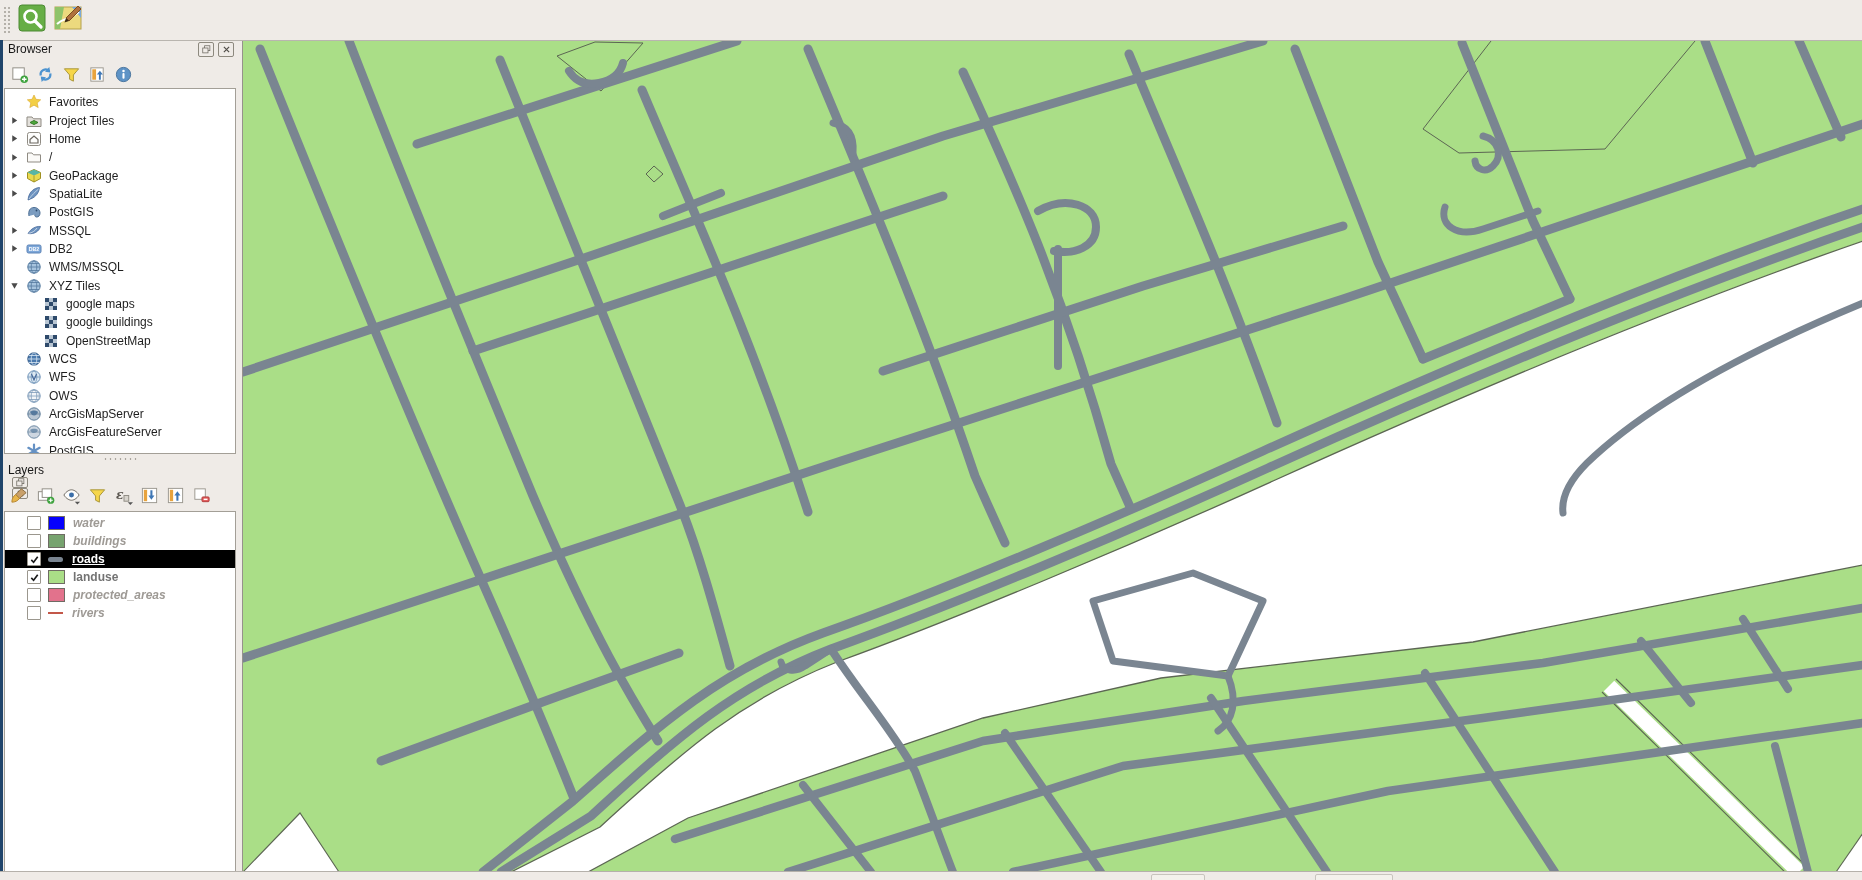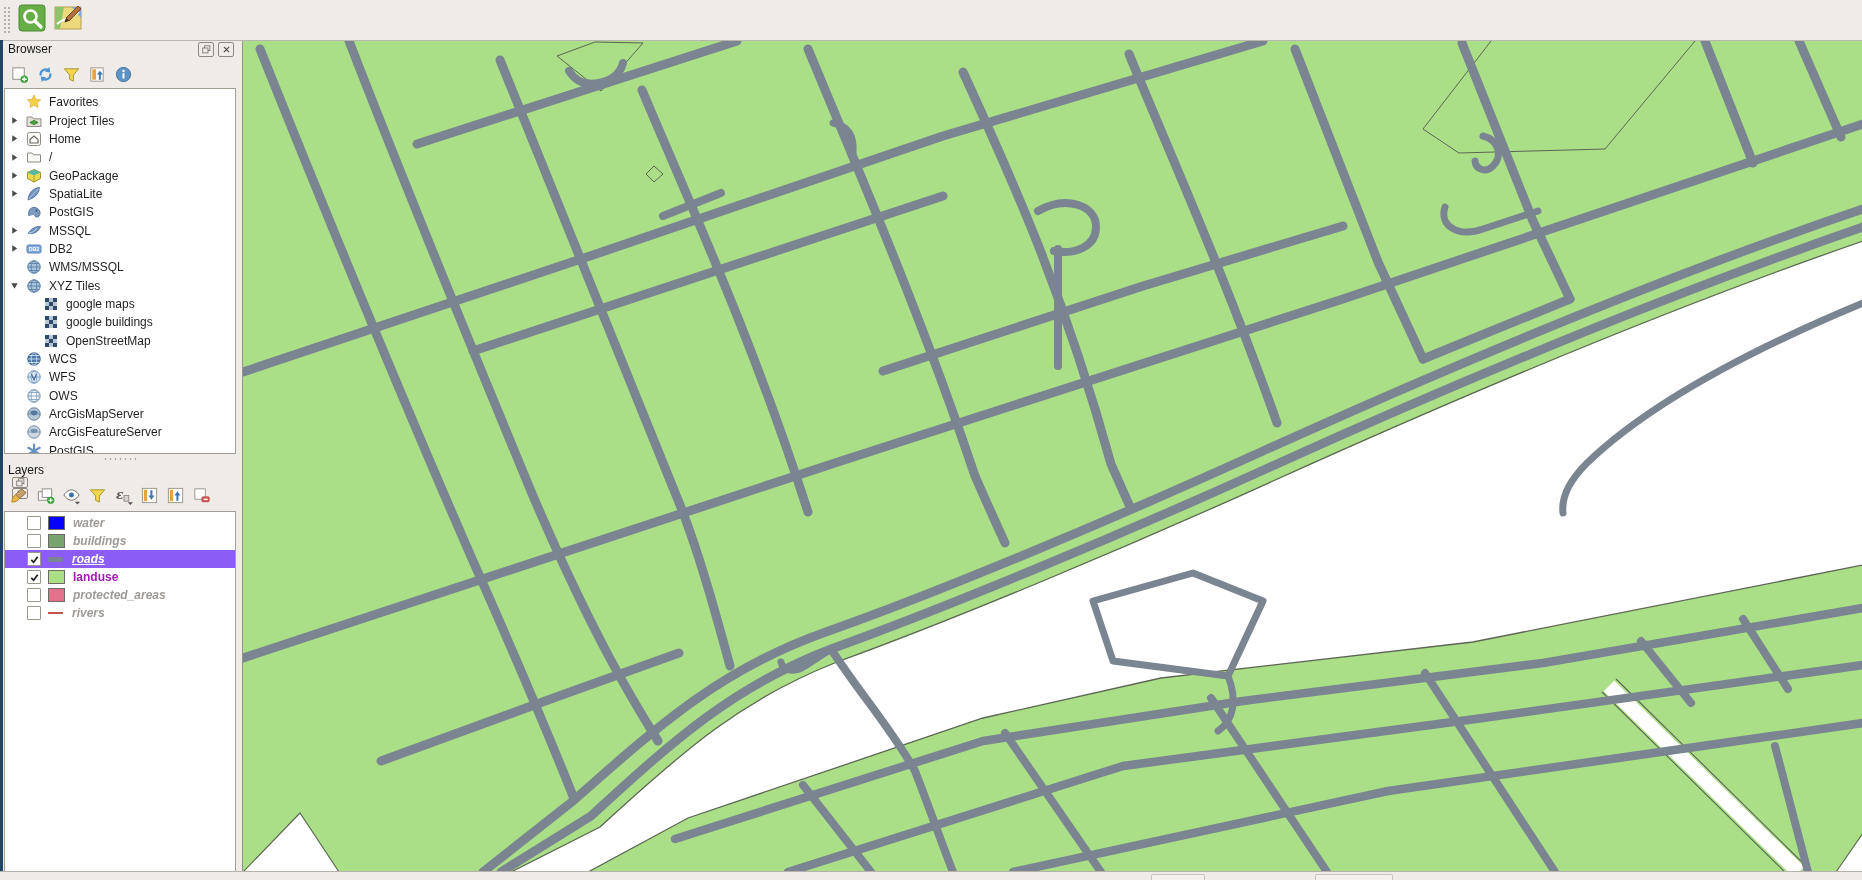--- a/index.html
+++ b/index.html
@@ -36,33 +36,33 @@
   
   .trow{display:flex;align-items:center;height:18.35px;padding-left:5px;white-space:nowrap;}
   .exp{width:13px;height:10px;flex:0 0 13px;display:flex;align-items:center;}
   .exp svg{width:9px;height:9px;}
   .ticon{width:16px;height:16px;flex:0 0 16px;margin:0 7px 0 3px;display:flex;align-items:center;}
   .ticon svg{width:16px;height:16px;}
   .tlabel{font-size:12px;color:#1e1e1e;}
   .indent2{padding-left:22px;}
   
   .lrow{display:flex;align-items:center;height:18px;padding-left:22px;white-space:nowrap;}
-  .lrow.sel{background:#8b5cf6;font-style:italic;}
+  .lrow.sel{background:#000000;}
   .cbox{width:12px;height:12px;flex:0 0 12px;background:#fff;border:1px solid #9b978e;border-radius:1px;
        display:flex;align-items:center;justify-content:center;}
   .cbox svg{width:11px;height:11px;}
   .swatch{margin:0 8px 0 7px;flex:0 0 auto;}
   .sw-fill{width:15px;height:12px;border:1px solid #6f6b64;}
   .sw-lthick{width:16px;height:12px;display:flex;align-items:center;}
   .sw-lthick i{display:block;width:15px;height:5px;border-radius:2.5px;}
   .sw-lthin{width:16px;height:12px;display:flex;align-items:center;}
   .sw-lthin i{display:block;width:15px;height:2px;}
   .llabel{font-size:12px;font-weight:bold;}
   .llabel.dim{color:#9e9a95;font-style:italic;}
-  .llabel.dark{color:#a21caf;}
+  .llabel.dark{color:#737373;}
   .llabel.white{color:#ffffff;text-decoration:underline;}
   
   #map{position:absolute;left:242px;top:41px;width:1620px;height:831px;background:#fff;
        border-left:1px solid #96928c;box-sizing:content-box;}
   #map svg{display:block;width:1620px;height:831px;}
   
   #status-bar{position:absolute;left:0;bottom:0;width:100%;height:8px;background:#efebe7;
        border-top:1px solid #b5b1ab;}
   .sb-widget{position:absolute;top:2px;height:8px;border:1px solid #c8c4bd;border-radius:2px;background:#f4f1ec;}
 </style>

